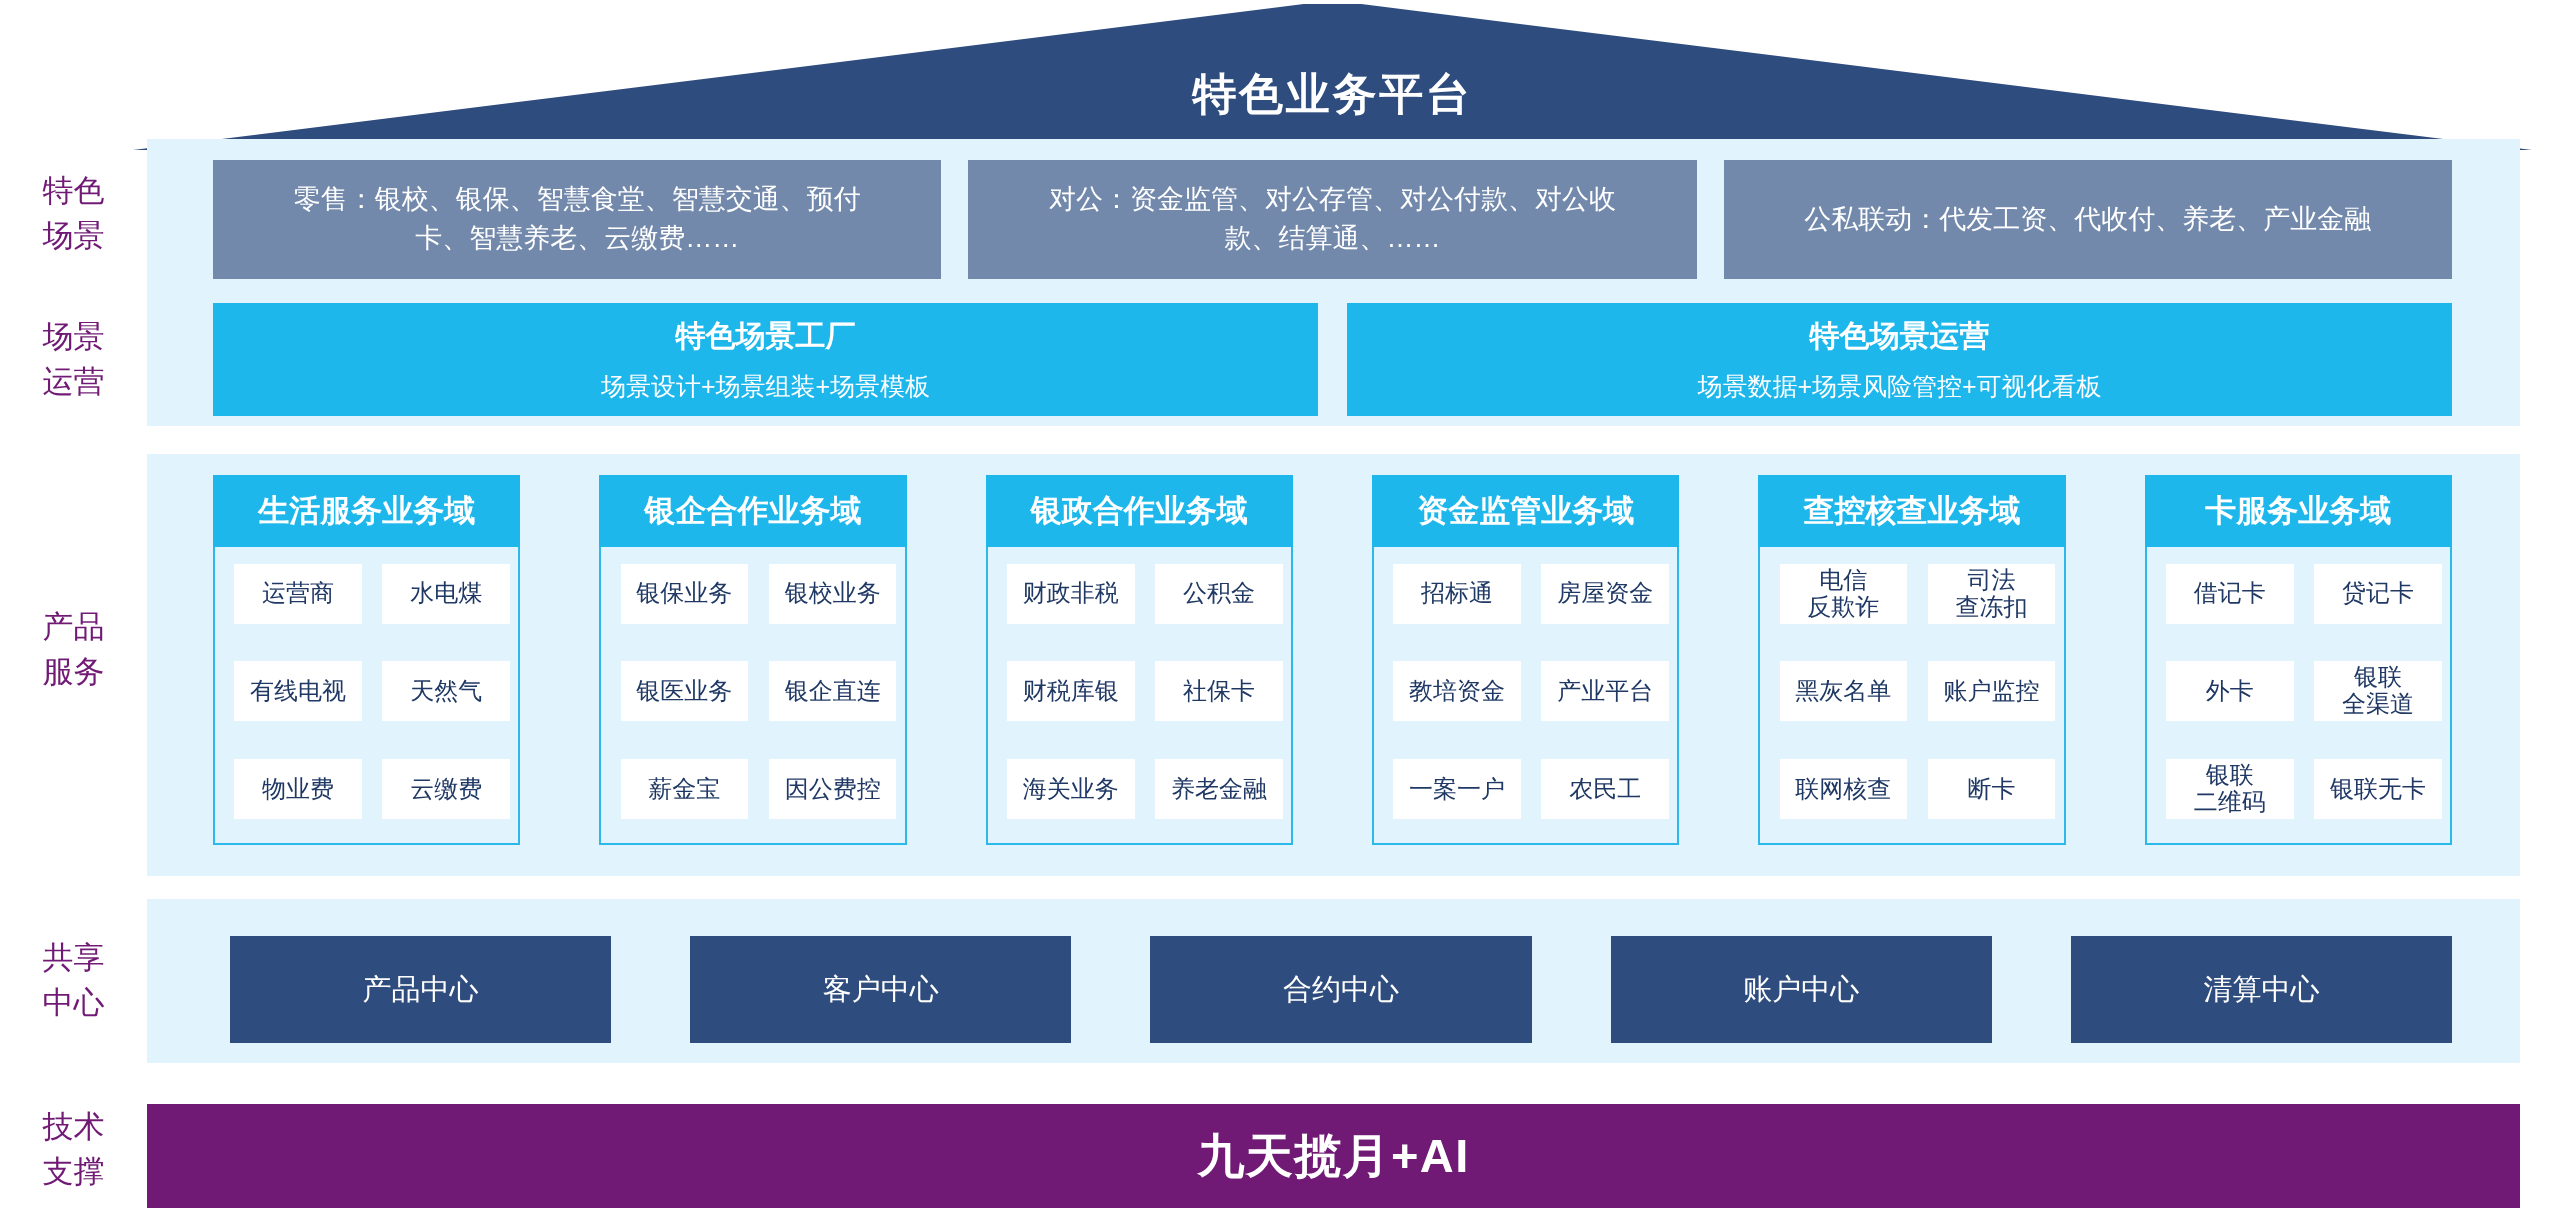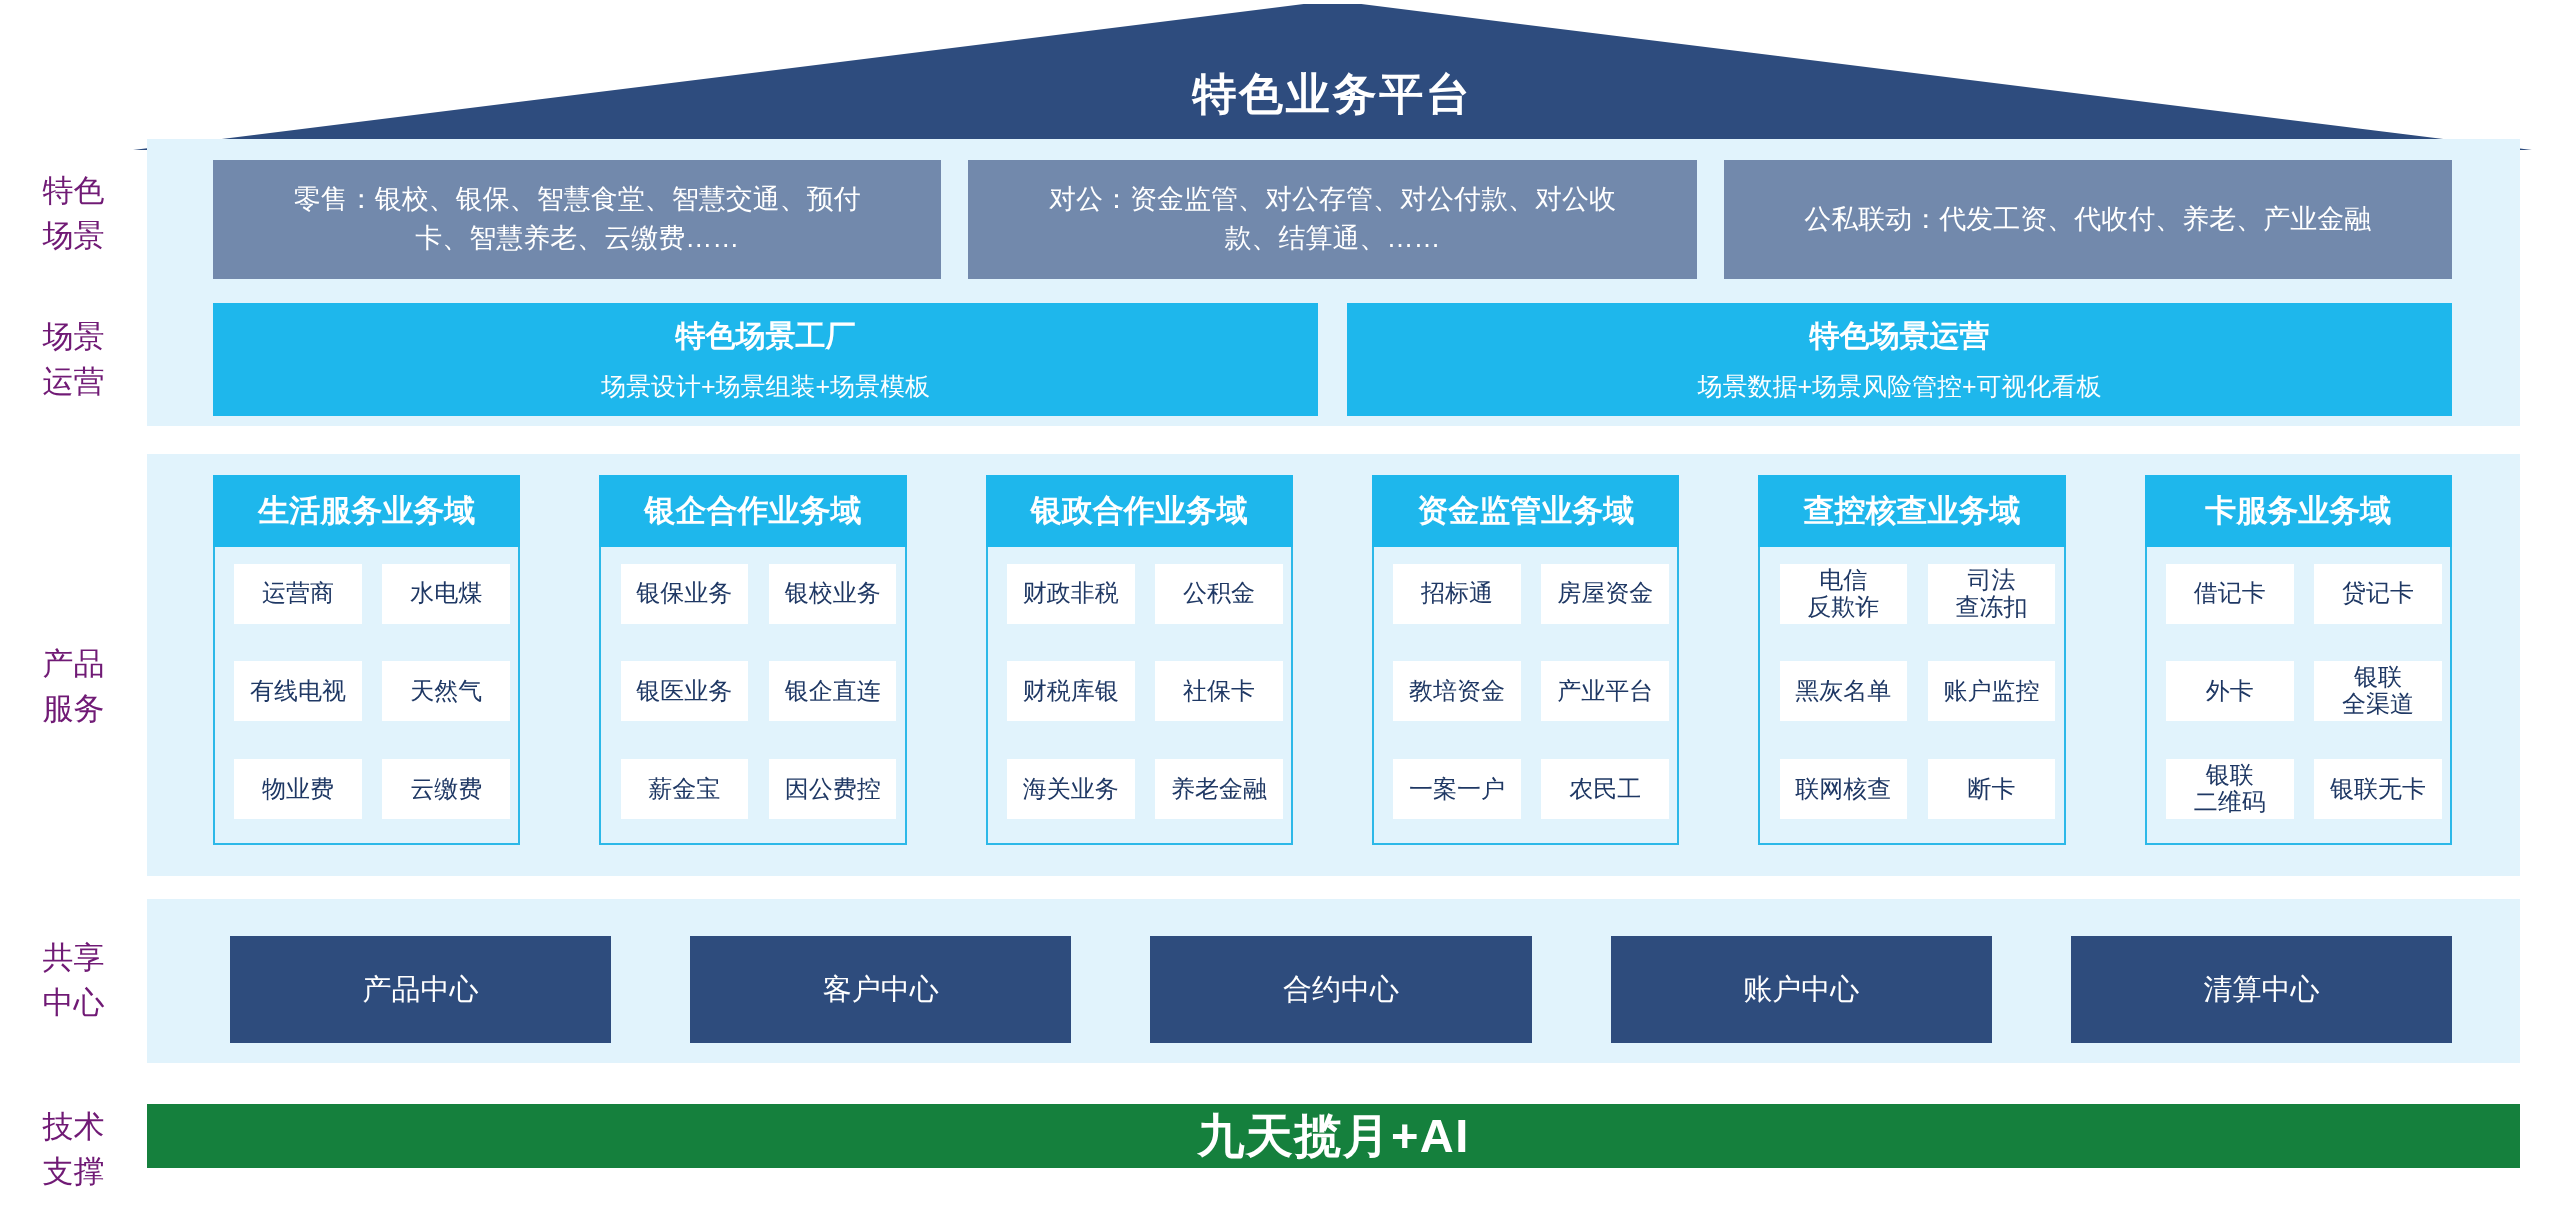--- a/index.html
+++ b/index.html
@@ -64,39 +64,39 @@
     margin-left:11px;
   }
   
   .band4 { top:899px; height:164px; display:flex; gap:79px; padding:37px 68px 20px 83px; }
   .center-box {
     flex:1; background:#2E4C7D; color:#ffffff; font-size:29px;
     display:flex; align-items:center; justify-content:center;
   }
   
   .band5 {
-    top:1104px; height:64px; background:#15803d;
+    top:1104px; height:104px; background:#701a75;
     display:flex; align-items:center; justify-content:center;
   }
   .tech-title { color:#ffffff; font-size:47px; font-weight:bold; letter-spacing:1.4px; }
 </style>
 </head>
 <body>
 
 <div class="canvas">
 
   <div class="roof">
     <div class="roof-title">特色业务平台</div>
   </div>
 
   <div class="row-label" style="top:151px;height:125px">特色
 场景</div>
   <div class="row-label" style="top:293px;height:133px">场景
 运营</div>
-  <div class="row-label" style="top:476px;height:422px">产品
+  <div class="row-label" style="top:439px;height:422px">产品
 服务</div>
   <div class="row-label" style="top:899px;height:164px">共享
 中心</div>
   <div class="row-label" style="top:1104px;height:92px">技术
 支撑</div>
 
   <div class="band band1">
     <div class="scene-box">零售：银校、银保、智慧食堂、智慧交通、预付
 卡、智慧养老、云缴费……</div>
     <div class="scene-box">对公：资金监管、对公存管、对公付款、对公收

